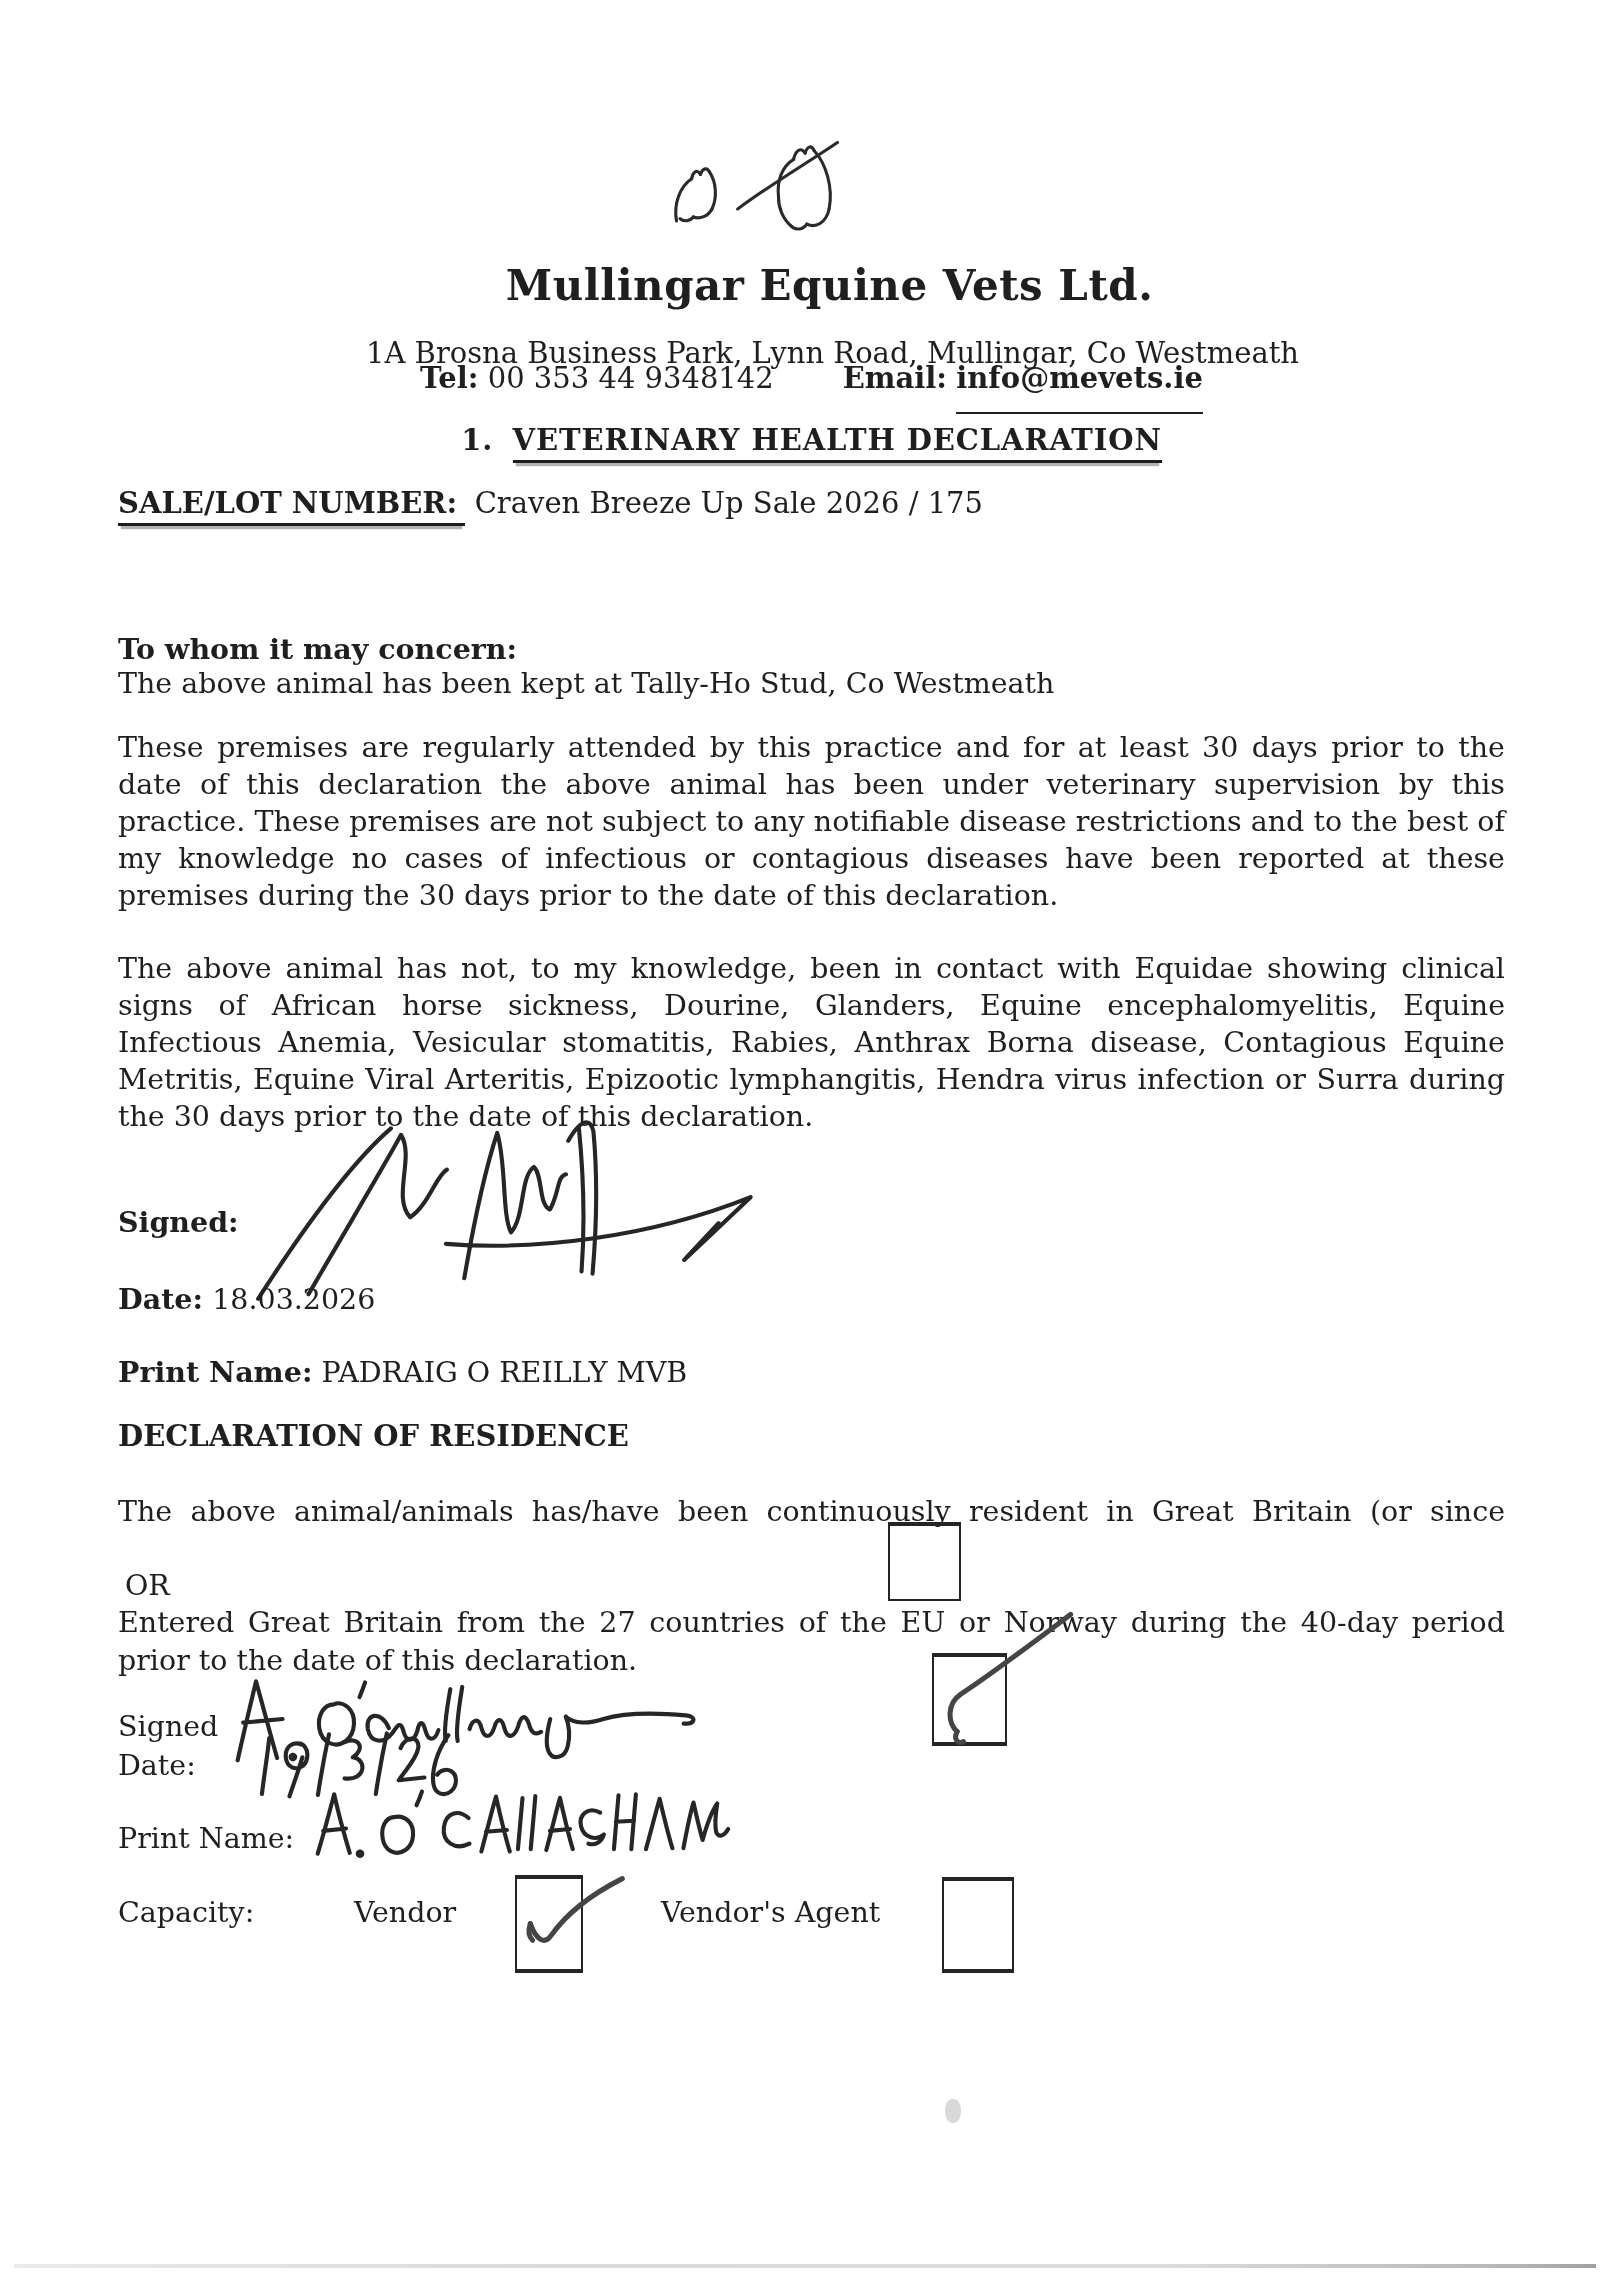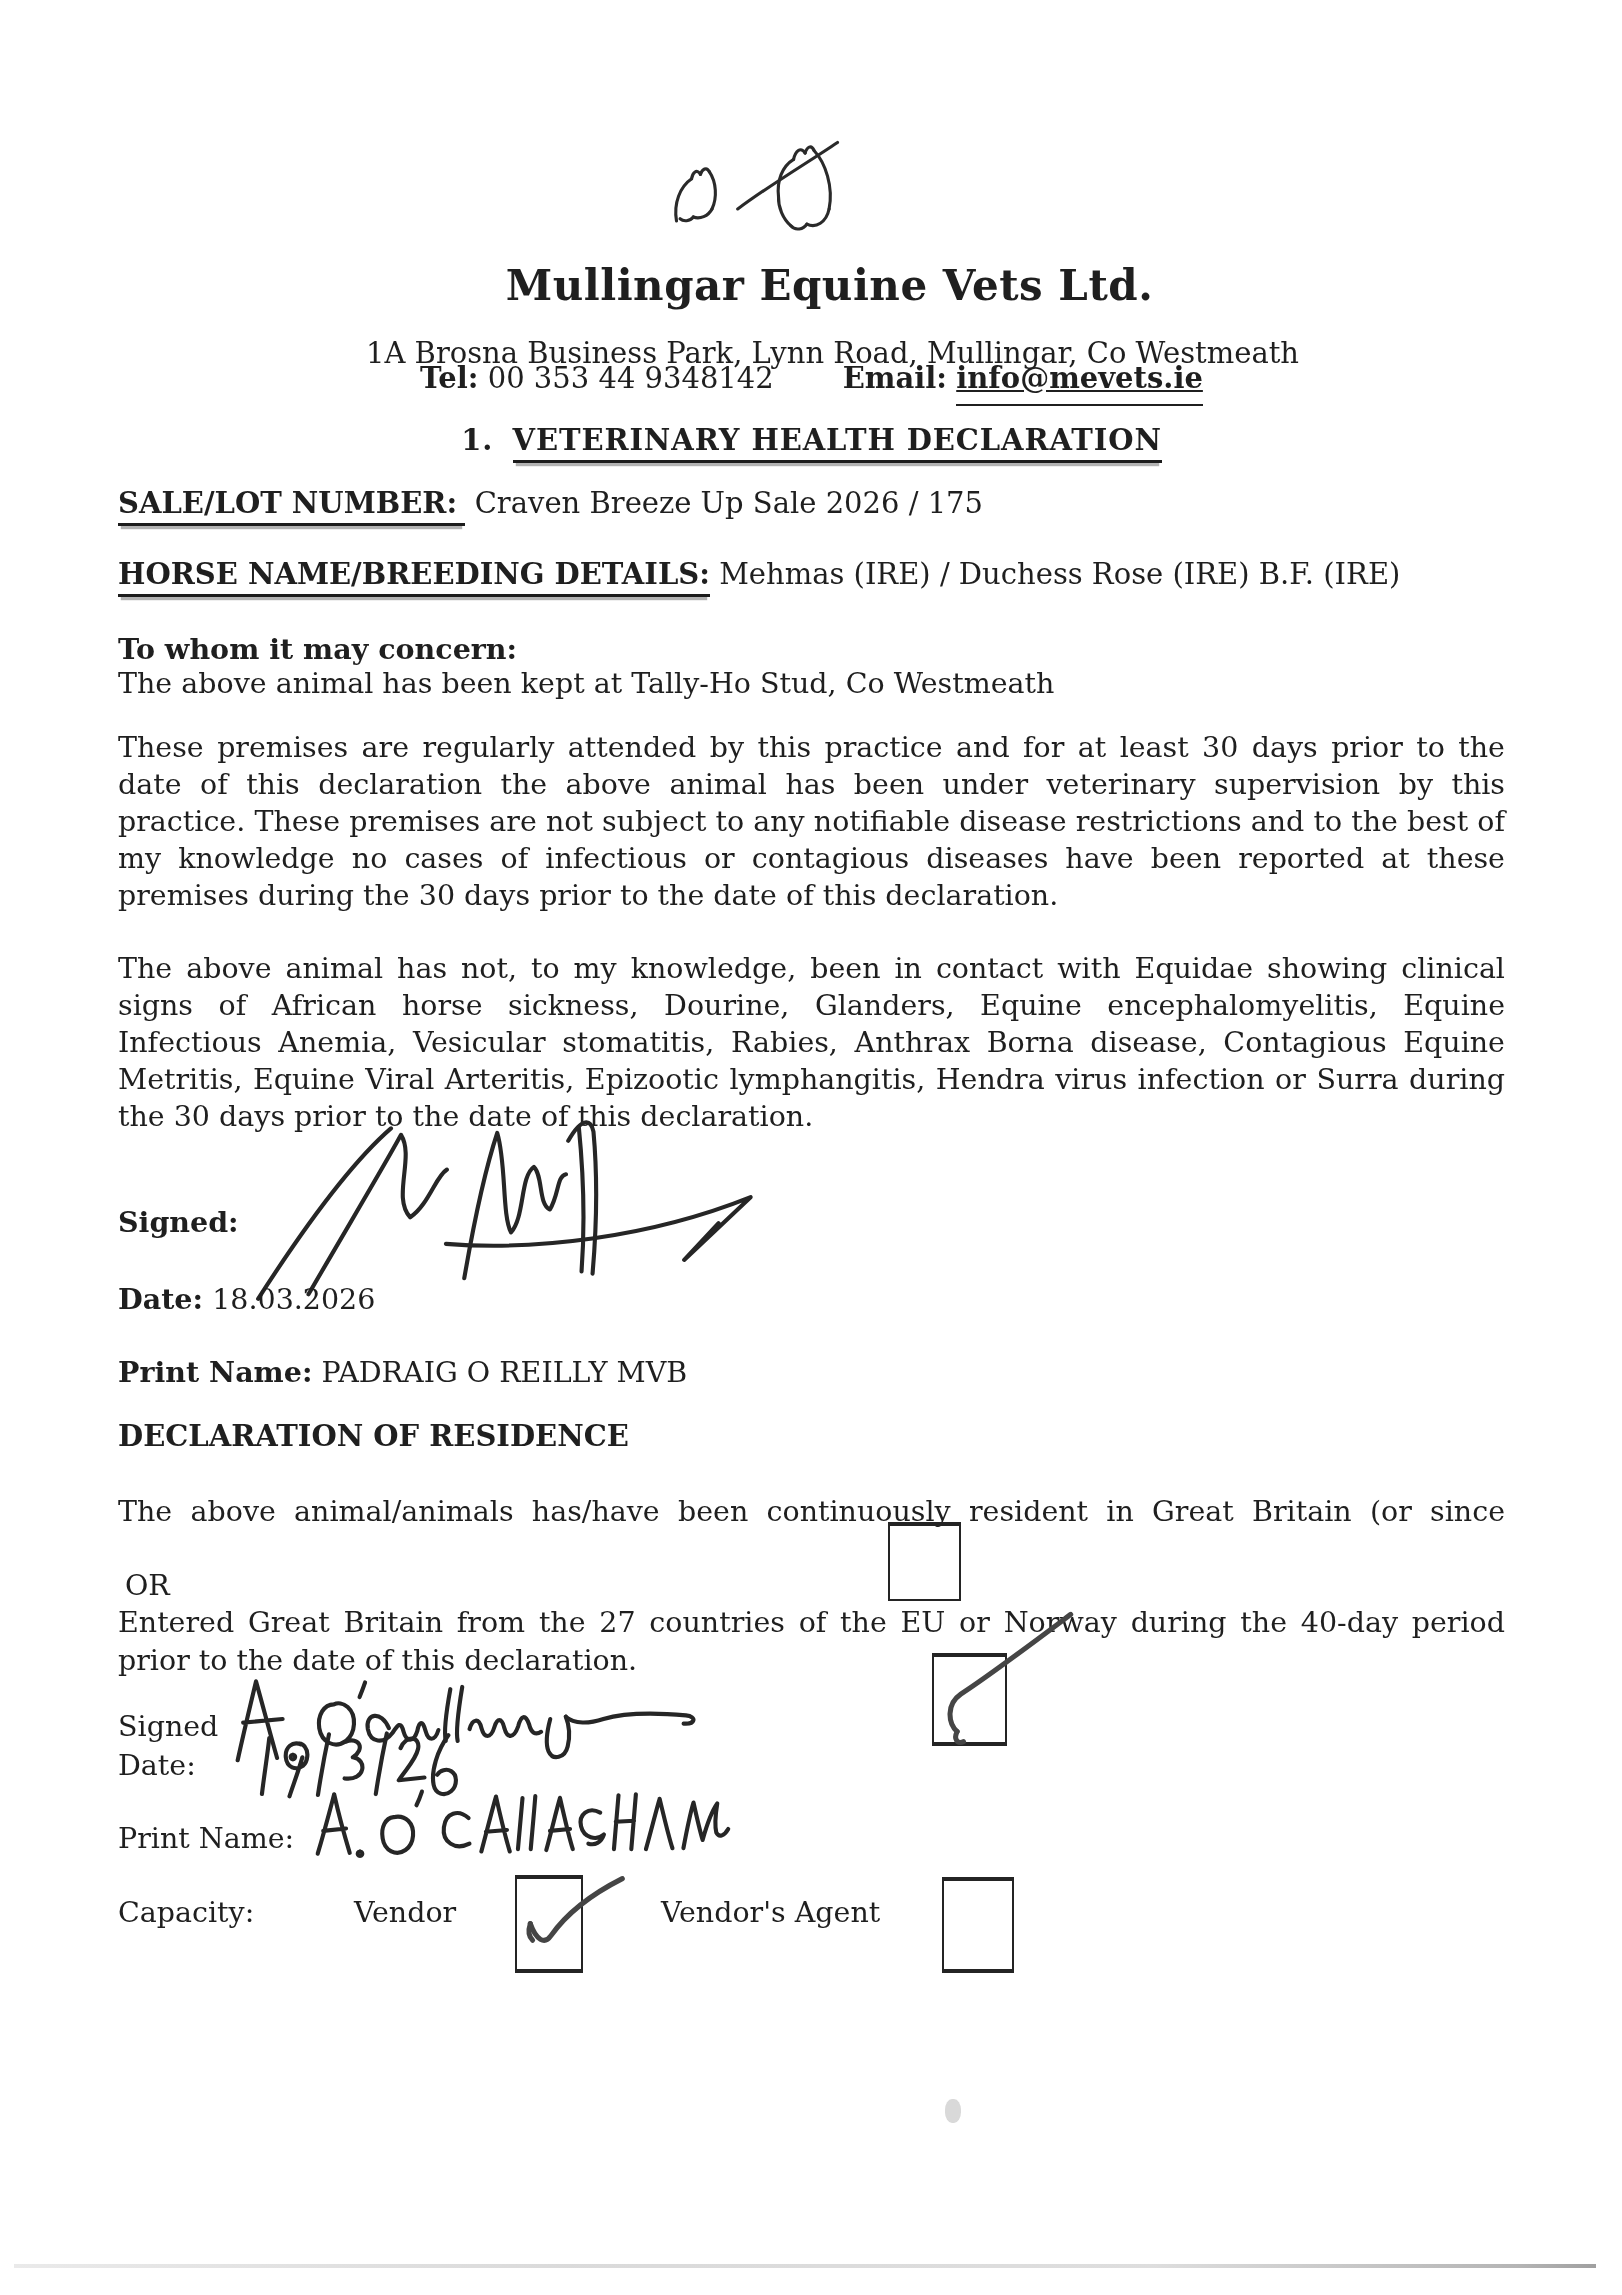--- a/index.html
+++ b/index.html
@@ -4,21 +4,21 @@
 <style>
   html,body{margin:0;padding:0;background:#ffffff;}
   .page{position:relative;width:1623px;height:2295px;background:#ffffff;
         font-family:"DejaVu Serif","Liberation Serif",serif;color:#1f1f1f;overflow:hidden;}
   .abs{position:absolute;}
   .center{left:0;right:0;text-align:center;}
   .b{font-weight:bold;}
   .fs-title{font-size:42px;font-weight:bold;letter-spacing:0.5px;padding-left:36px;}
   .fs-sub{font-size:29px;}
   .fs-body{font-size:28.5px;line-height:37px;}
-  .u-email{border-bottom:2.8px solid #1f1f1f;padding-bottom:9px;text-decoration:underline;}
+  .u-email{border-bottom:2.8px solid #1f1f1f;padding-bottom:17px;}
   .u-heavy{display:inline-block;border-bottom:3.2px solid #1c1c1c;padding-bottom:2.8px;
            box-shadow:0 6px 0 -2.8px rgba(115,115,115,.55);}
   .lbl-gap{margin-left:9.2px;}
   .email-gap{margin-left:69px;}
   .just{left:118px;width:1387px;text-align:justify;}
   .just-line{left:118px;width:1387px;text-align:justify;text-align-last:justify;}
   .line-l{left:118px;}
   .checkbox{position:absolute;border:2.8px solid #242424;background:transparent;}
   .cb-heavy-top{border-top-width:4.6px;}
   .cb-heavy-tb{border-top-width:4.6px;border-bottom-width:4.6px;}
@@ -62,23 +62,20 @@
 
   <div class="abs center fs-sub" style="top:423px;letter-spacing:0.9px;">
     <span class="b">1.</span>
     <span class="b u-heavy lbl-gap">VETERINARY HEALTH DECLARATION</span>
   </div>
 
   <div class="abs line-l fs-sub" style="top:486px;">
     <span class="b u-heavy" style="padding-right:8.3px;">SALE/LOT NUMBER:</span><span class="lbl-gap">Craven Breeze Up Sale 2026 / 175</span>
   </div>
 
-  <div class="abs line-l fs-sub" style="top:557px;">
-    <span class="b u-heavy">HORSE NAME/BREEDING DETAILS:</span><span class="lbl-gap">Mehmas (IRE) / Duchess Rose (IRE) B.F. (IRE)</span>
-  </div>
 
   <div class="abs line-l fs-body b" style="top:631px;">To whom it may concern:</div>
   <div class="abs line-l fs-body" style="top:665px;">The above animal has been kept at Tally-Ho Stud, Co Westmeath</div>
 
   <div class="abs just fs-body" style="top:729px;">These premises are regularly attended by this practice and for at least 30 days prior to the date of this declaration the above animal has been under veterinary supervision by this practice.  These premises are not subject to any notifiable disease restrictions and to the best of my knowledge no cases of infectious or contagious diseases have been reported at these premises during the 30 days prior to the date of this declaration.</div>
   <div class="abs just fs-body" style="top:950px;">The above animal has not, to my knowledge, been in contact with Equidae showing clinical signs of African horse sickness, Dourine, Glanders, Equine encephalomyelitis, Equine Infectious Anemia, Vesicular stomatitis, Rabies, Anthrax Borna disease, Contagious Equine Metritis, Equine Viral Arteritis, Epizootic lymphangitis, Hendra virus infection or Surra during the 30 days prior to the date of this declaration.</div>
 
   <div class="abs line-l fs-body b" style="top:1204px;">Signed:</div>
   <svg class="stroke" style="left:230px;top:1111px;" width="551" height="197" viewBox="0 0 1200 430">
     <path d="M60,410 C150,270 255,120 350,38"></path>

